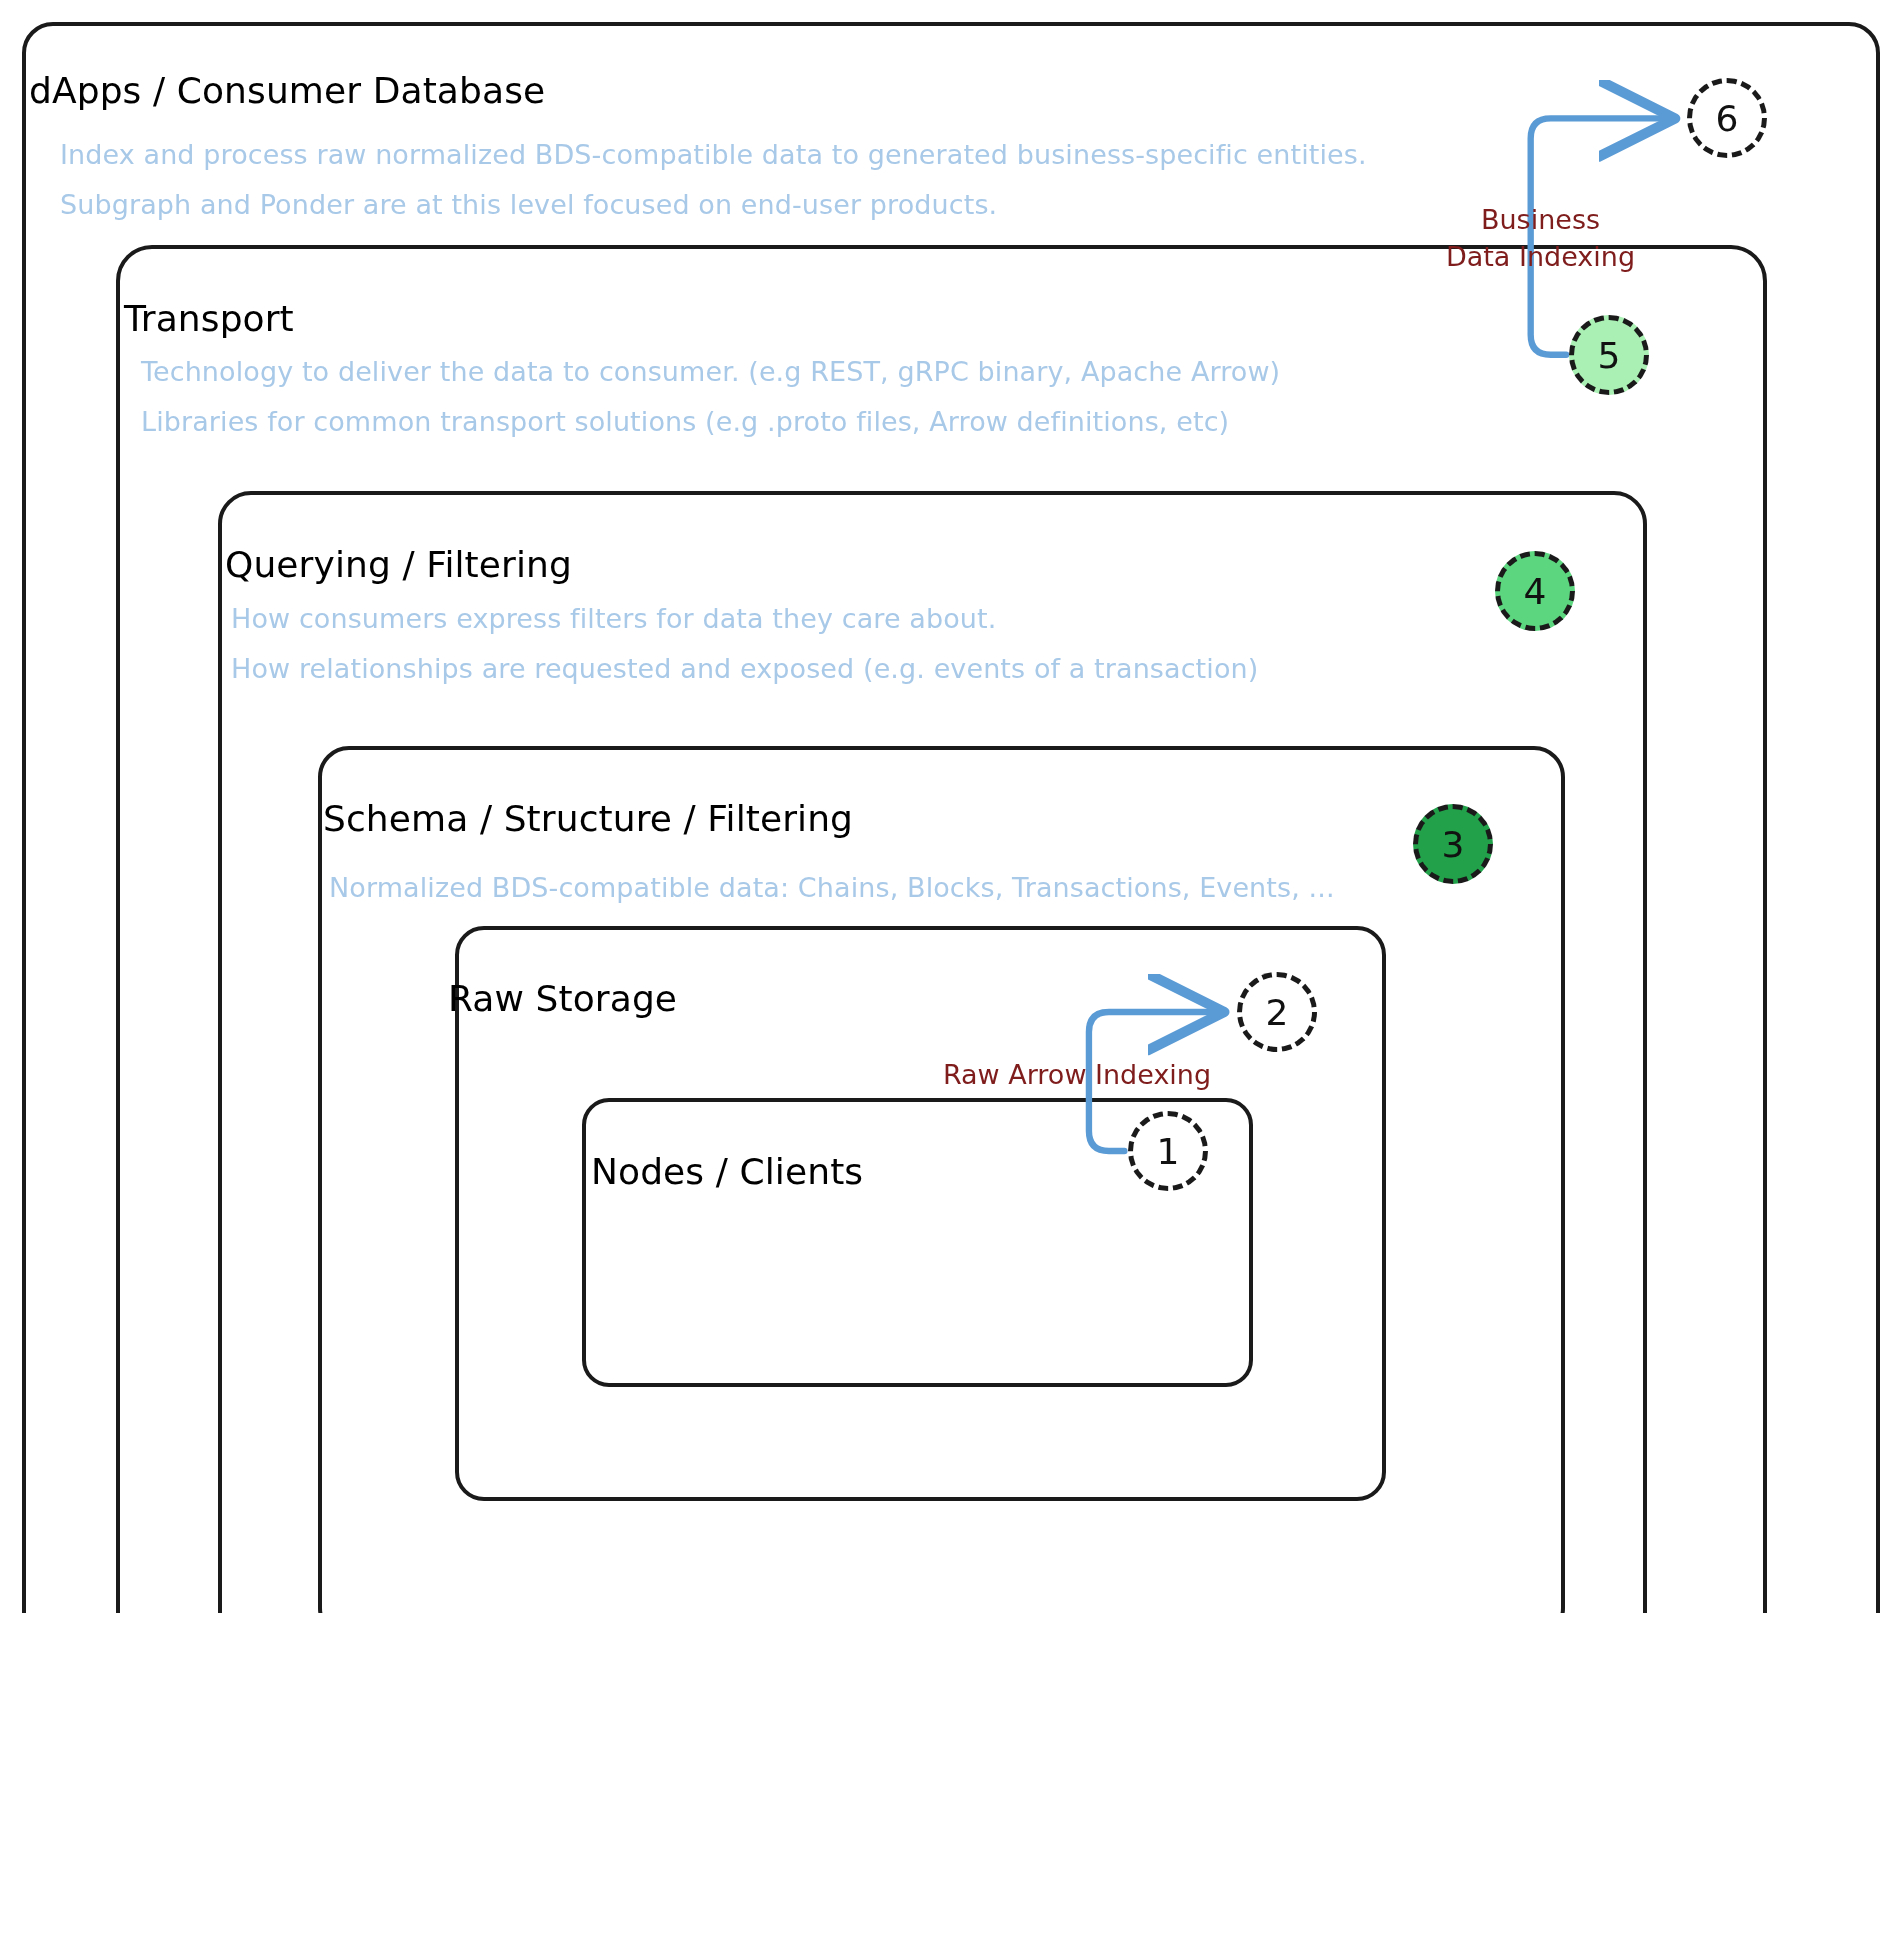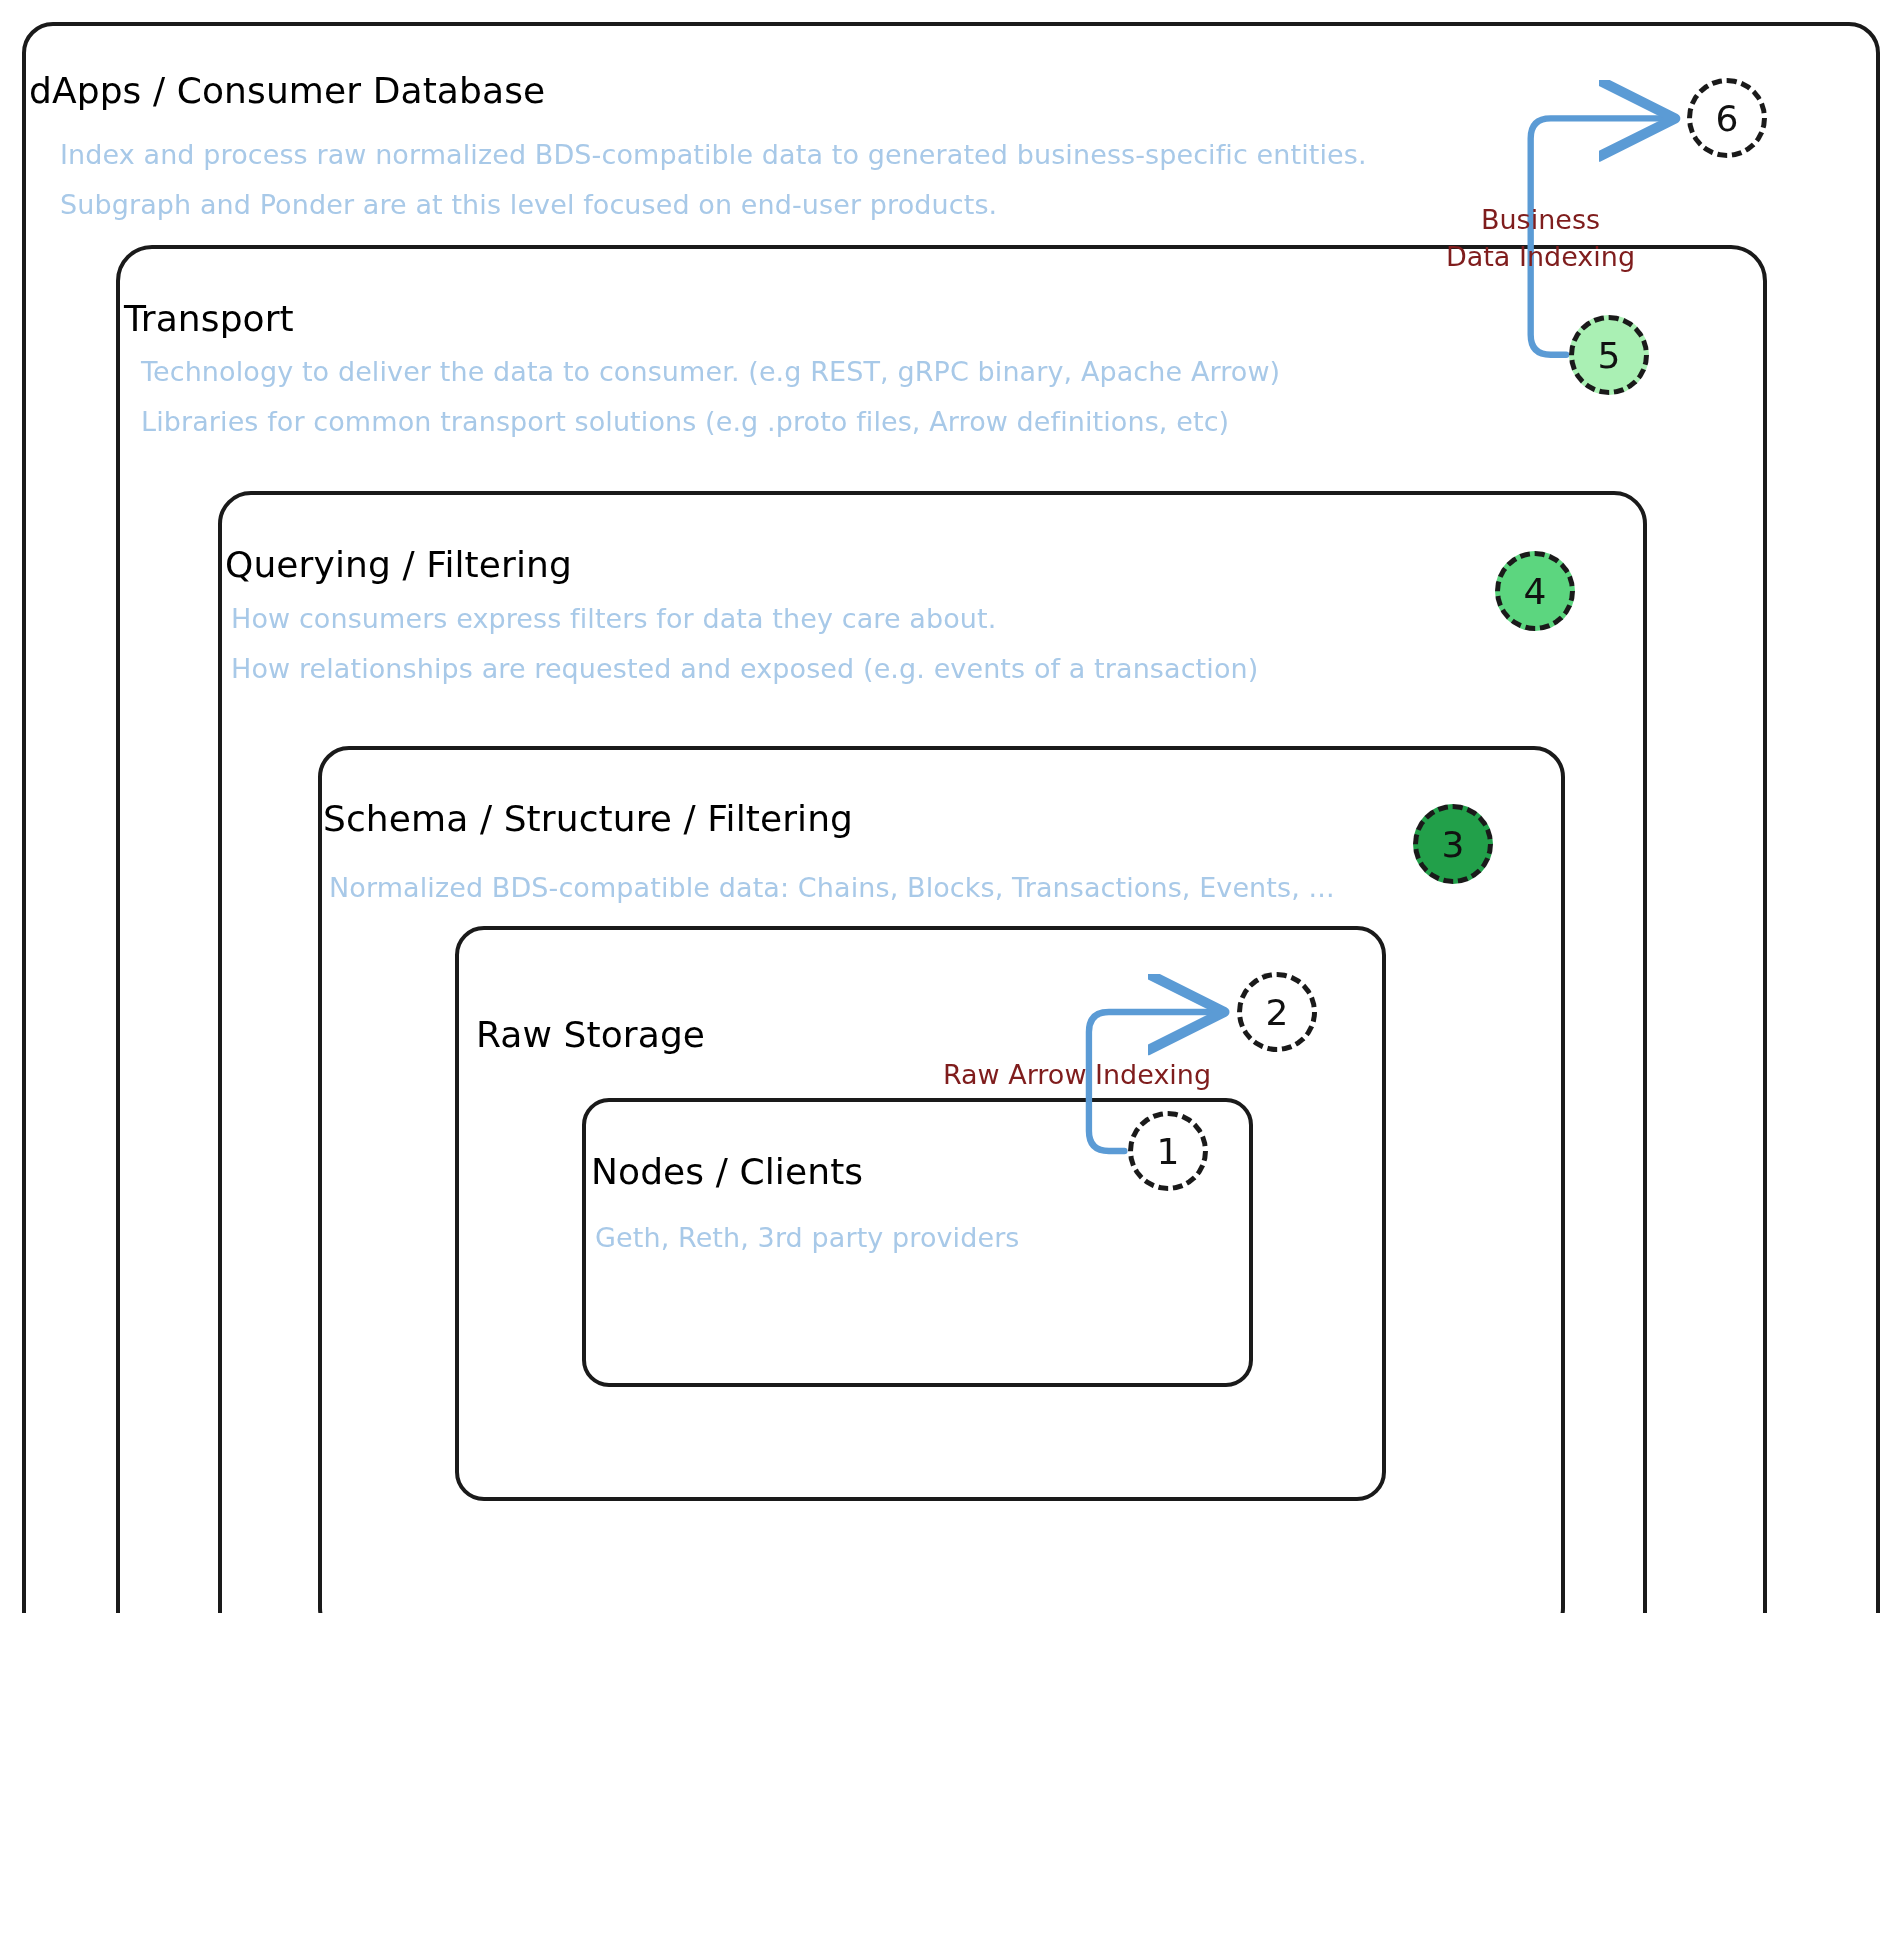--- a/index.html
+++ b/index.html
@@ -103,25 +103,24 @@
   <div class="box lvl3" style="left:218px; top:491px; width:1429px; height:1222px;"></div>
   <div class="box-title" style="left:225px; top:544px;">Querying / Filtering</div>
   <div class="box-desc" style="left:231px; top:594px; width:1291px;">How consumers express filters for data they care about.
 How relationships are requested and exposed (e.g. events of a transaction)</div>
 
   <div class="box lvl4" style="left:318px; top:746px; width:1247px; height:893px;"></div>
   <div class="box-title" style="left:323px; top:798px;">Schema / Structure / Filtering</div>
   <div class="box-desc" style="left:329px; top:851px; width:1073px;margin-top:12px;">Normalized BDS-compatible data: Chains, Blocks, Transactions, Events, ...</div>
 
   <div class="box lvl5" style="left:455px; top:926px; width:931px; height:575px;"></div>
-  <div class="box-title" style="left:476px; top:978px;margin-top:36px;">Raw Storage</div>
+  <div class="box-title" style="left:448px; top:978px;">Raw Storage</div>
 
   <div class="box lvl6" style="left:582px; top:1098px; width:671px; height:289px;"></div>
   <div class="box-title" style="left:591px; top:1151px;">Nodes / Clients</div>
-  <div class="box-desc" style="left:595px; top:1213px; width:600px;">Geth, Reth, 3rd party providers</div>
 
   <svg id="arrows" viewBox="0 0 2087 2148" xmlns="http://www.w3.org/2000/svg">
     <defs>
       <marker id="ah" markerWidth="16" markerHeight="16" refX="11" refY="6" orient="auto" markerUnits="strokeWidth">
         <path d="M0,0 L12,6 L0,12" fill="none" stroke="#5b9bd5" stroke-width="1.6" stroke-linecap="round" stroke-linejoin="round"></path>
       </marker>
     </defs>
 
     <path d="M 1237 1266 L 1220 1266 Q 1198 1266 1198 1244 L 1198 1135 Q 1198 1113 1220 1113 L 1340 1113" fill="none" stroke="#5b9bd5" stroke-width="7" stroke-linecap="round" stroke-linejoin="round" marker-end="url(#ah)"></path>
 

